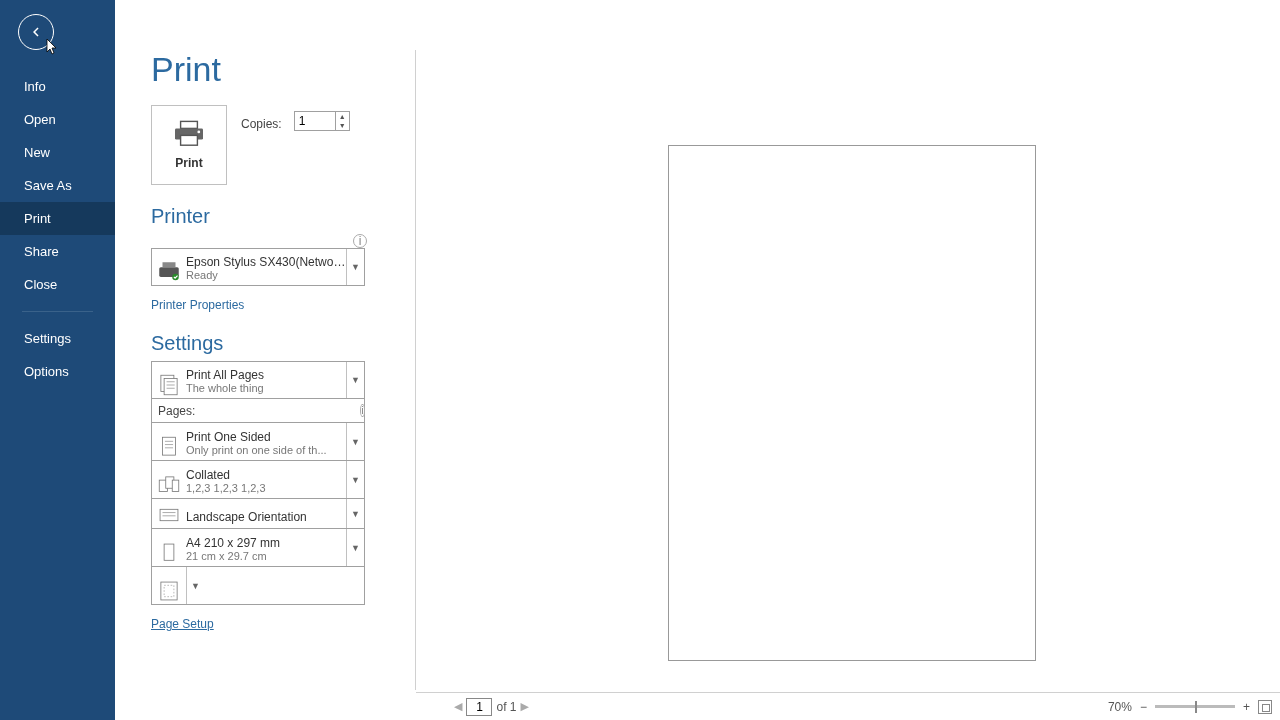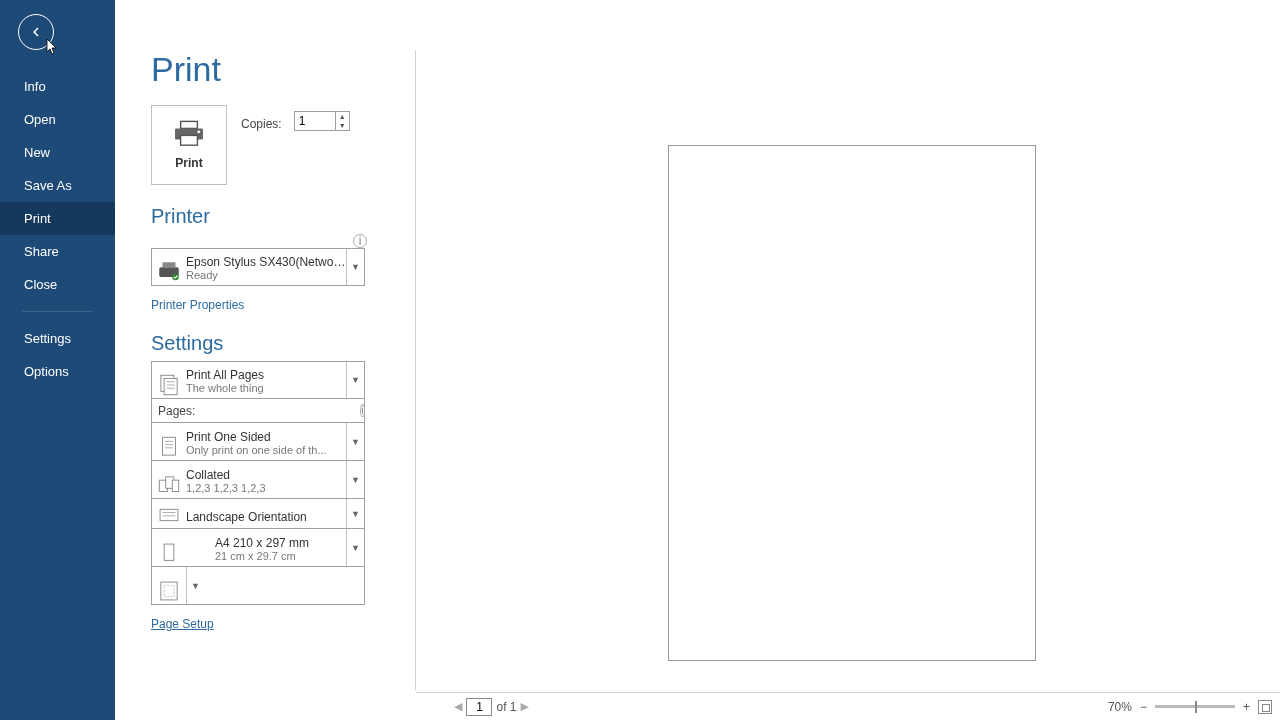--- a/index.html
+++ b/index.html
@@ -230,21 +230,21 @@
           <line x1="8" y1="13" x2="24" y2="13" stroke="#999"></line>
           <line x1="8" y1="17" x2="24" y2="17" stroke="#999"></line>
         </svg>
     </div>
     <div class="dd-body">
       <div class="dd-title">Landscape Orientation</div>
     </div>
     <div class="dd-caret">▼</div>
   </div>
 
-  <div class="dropdown" style="height:38px;gap:29px;">
+  <div class="dropdown" style="height:38px;">
     <div class="dd-icon">
       <svg viewBox="0 0 32 32">
           <rect x="10" y="5" width="12" height="20" fill="#fff" stroke="#777"></rect>
         </svg>
     </div>
     <div class="dd-body">
       <div class="dd-title">A4 210 x 297 mm</div>
       <div class="dd-sub">21 cm x 29.7 cm</div>
     </div>
     <div class="dd-caret">▼</div>

